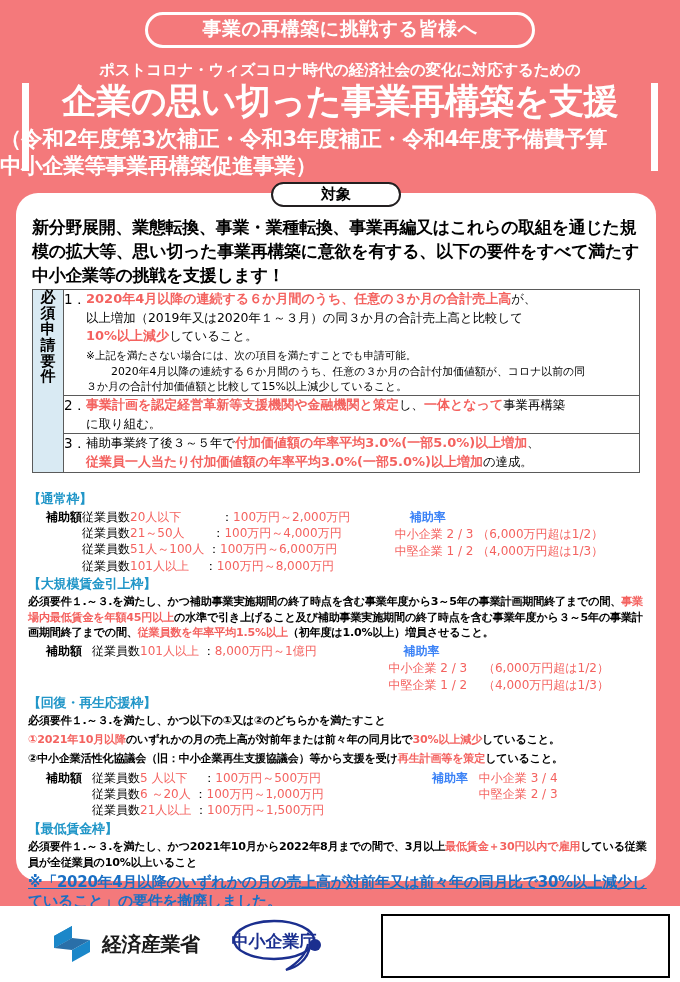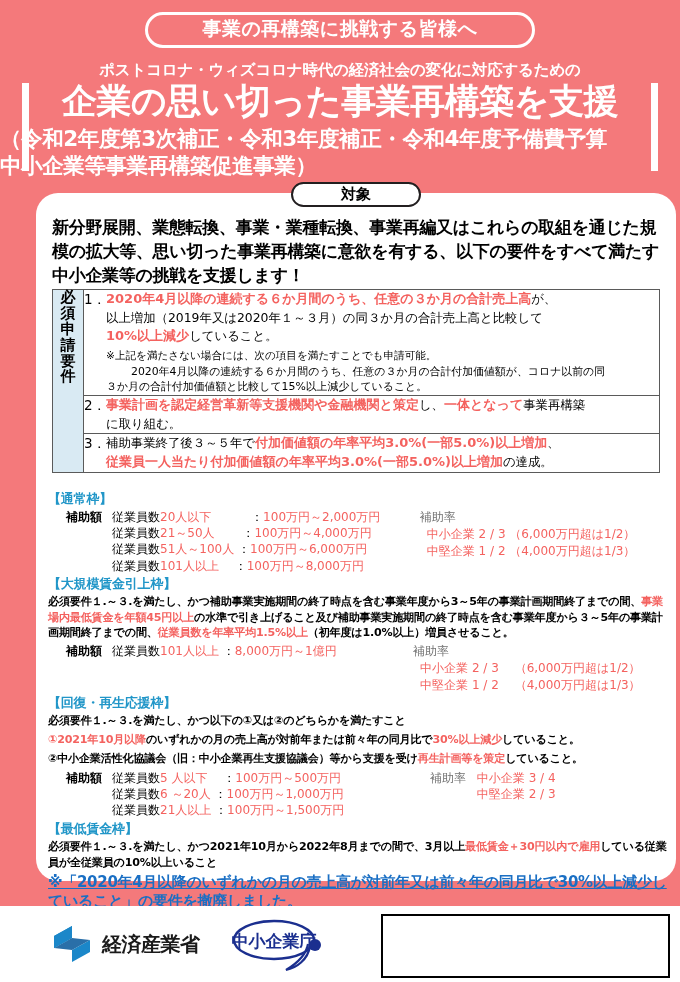--- a/index.html
+++ b/index.html
@@ -45,21 +45,21 @@
     position:absolute;top:126px;left:0;width:680px;text-align:left;
     color:#ffffff;font-weight:bold;font-size:21.5px;line-height:1.25;
     letter-spacing:-0.4px;
   }
   .vbar{position:absolute;width:7px;height:88px;background:#ffffff;top:83px;}
   .vbar.l{left:22px;}
   .vbar.r{left:651px;}
 
   
   .card{
-    position:absolute;left:36px;top:193px;width:640px;height:688px;
+    position:absolute;left:16px;top:193px;width:640px;height:688px;
     background:#ffffff;border-radius:22px;
   }
   .taisho-wrap{position:absolute;top:-11px;left:0;width:640px;text-align:center;}
   .taisho{
     display:inline-block;background:#ffffff;border:2px solid #231f20;
     border-radius:999px;padding:1px 48px 2px 48px;
     font-weight:bold;font-size:15px;color:#000000;line-height:1.2;
   }
 
   .lead{
@@ -91,21 +91,21 @@
   .frames{position:absolute;left:12px;top:297px;width:620px;}
   .wakuhead{
     color:#2196c8;font-weight:bold;font-size:13px;margin:0 0 1px 0;letter-spacing:-0.2px;
   }
   .wakudesc{font-size:11.1px;line-height:1.42;color:#000;font-weight:bold;margin-bottom:1px;letter-spacing:-0.2px;}
   .note-blue{color:#1a6fc4;font-weight:bold;font-size:15px;text-decoration:underline;display:block;margin:2px 0 2px 0;letter-spacing:-0.3px;}
   .amtlabel{font-weight:bold;font-size:12px;color:#000;white-space:nowrap;}
   .amtlist{font-size:12px;line-height:1.35;color:#000;}
   .amtlist div{white-space:nowrap;}
   .ratecol{font-size:12px;line-height:1.4;}
-  .ratelabel{font-weight:normal;color:#737373;display:inline-block;vertical-align:top;}
+  .ratelabel{font-weight:bold;color:#3b82f6;display:inline-block;vertical-align:top;margin-left:22px;}
   .ratevals{display:inline-block;vertical-align:top;color:#f4625f;}
   .ratevals div{white-space:nowrap;}
   .pinktxt{color:#f4625f;}
 
   
   .footer{position:absolute;left:0;top:906px;width:680px;height:76px;background:#ffffff;}
   .meti{position:absolute;left:50px;top:16px;display:flex;align-items:center;}
   .meti-name{font-weight:bold;font-size:20px;color:#1a1a1a;margin-left:8px;letter-spacing:-0.5px;}
   .chusho{position:absolute;left:222px;top:10px;}
   .emptybox{position:absolute;left:381px;top:8px;width:285px;height:60px;border:2px solid #000;background:#fff;}
@@ -178,21 +178,21 @@
       </table>
 
     <div class="frames">
 
       <div>
         <div class="wakuhead">【通常枠】</div>
         <div style="display:flex;">
           <div style="width:382px;padding-left:18px;box-sizing:border-box;">
             <div style="display:flex;">
               <div class="amtlabel">補助額</div>
-              <div class="amtlist" style="margin-left:10px">
+              <div class="amtlist" style="">
                   <div><span>従業員数</span><span class="pinktxt">20人以下</span><span>　　　</span><span> ：</span><span class="pinktxt">100万円～2,000万円</span></div>
                   <div><span>従業員数</span><span class="pinktxt">21～50人</span><span>　　</span><span> ：</span><span class="pinktxt">100万円～4,000万円</span></div>
                   <div><span>従業員数</span><span class="pinktxt">51人～100人</span><span></span><span> ：</span><span class="pinktxt">100万円～6,000万円</span></div>
                   <div><span>従業員数</span><span class="pinktxt">101人以上</span><span>　</span><span> ：</span><span class="pinktxt">100万円～8,000万円</span></div>
                 </div>
             </div>
           </div>
           <div class="ratecol">
             <span class="ratelabel">補助率</span>
             <span class="ratevals" style="margin-left:7px"><div>中小企業 2 / 3 （6,000万円超は1/2）</div><div>中堅企業 1 / 2 （4,000万円超は1/3）</div></span>

